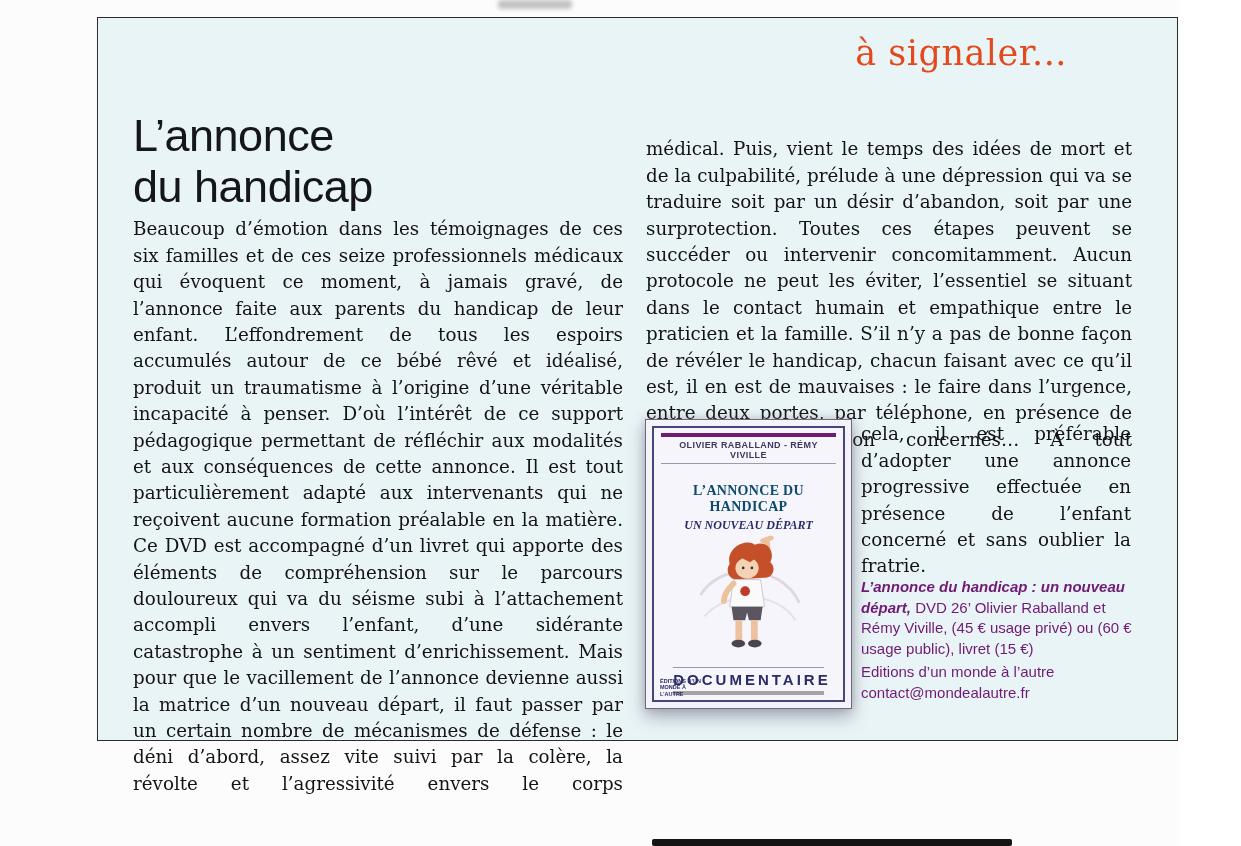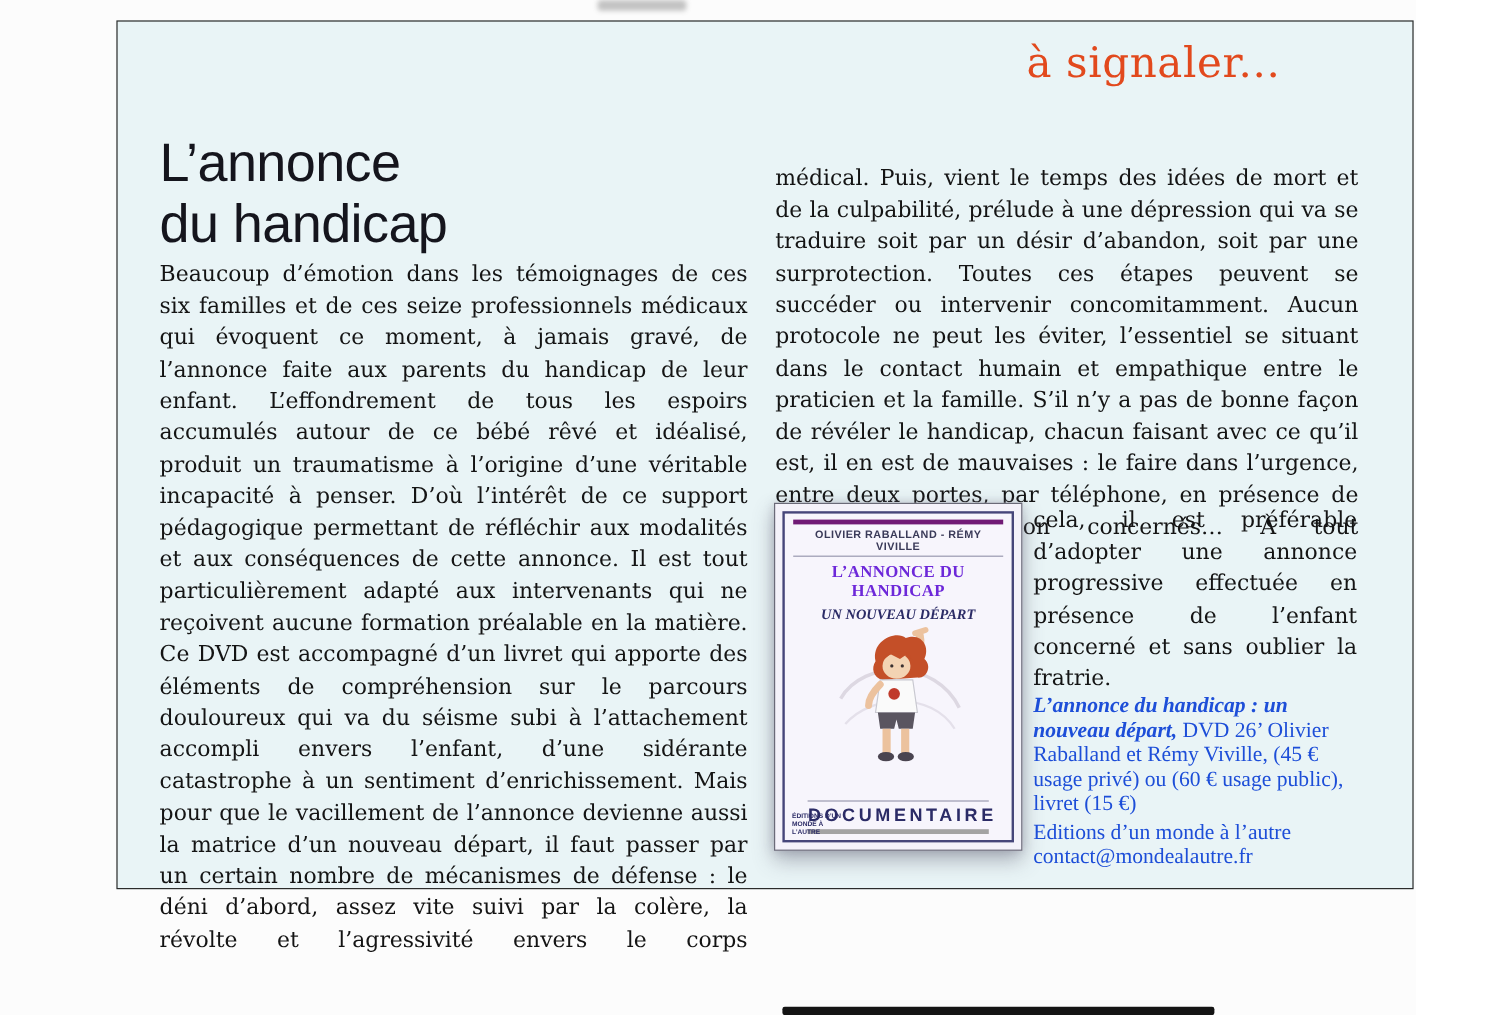--- a/index.html
+++ b/index.html
@@ -42,43 +42,43 @@
     border:2px solid #46467a;height:100%;box-sizing:border-box;
     display:flex;flex-direction:column;align-items:center;
     padding:5px 7px;position:relative;background:#f7f5fc;
   }
   .cover-authors{
     width:100%;text-align:center;font-size:9px;font-weight:bold;
     color:#3a3a58;letter-spacing:0.4px;text-transform:uppercase;
     border-top:4px solid #701a75;border-bottom:1px solid #9a9ab0;padding:3px 0;
   }
   .cover-title{
-    margin-top:6px;font-family:"Liberation Serif",serif;font-weight:bold;
-    font-size:14px;color:#6d28d9;letter-spacing:0.3px;text-align:center;
+    margin-top:19px;font-family:"Liberation Serif",serif;font-weight:bold;
+    font-size:14px;color:#0c4a6e;letter-spacing:0.3px;text-align:center;
   }
   .cover-subtitle{
     margin-top:3px;font-family:"Liberation Serif",serif;font-weight:bold;
     font-style:italic;font-size:12px;color:#2b2b66;text-align:center;
   }
   .cover-art{margin-top:2px;}
   .cover-genre{
     margin-top:auto;width:86%;text-align:left;font-size:15px;font-weight:bold;
     letter-spacing:3px;color:#2b2b66;
     border-top:1px solid #9a9ab0;border-bottom:4px solid #a3a3a3;padding:3px 0;
   }
   .cover-logo{
     position:absolute;left:6px;bottom:3px;width:46px;
     font-size:5.5px;line-height:6.5px;color:#2b2b66;font-weight:bold;
     text-transform:uppercase;text-align:left;
   }
 
   
   .caption{
     position:absolute;left:861px;top:577px;width:274px;
-    font-family:Liberation Serif, serif;font-size:18px;line-height:20.5px;color:#1d4ed8;
+    font-family:Liberation Sans, sans-serif;font-size:15px;line-height:20.5px;color:#701a75;
   }
   .caption .lead{font-weight:bold;font-style:italic;}
   .caption .pubs{margin-top:3px;}
 
   
   .page-footer{
     position:absolute;top:778px;right:74px;display:flex;align-items:baseline;
     font-size:15.5px;color:#101010;white-space:pre;
   }
   .page-footer .journal{font-weight:bold;}

